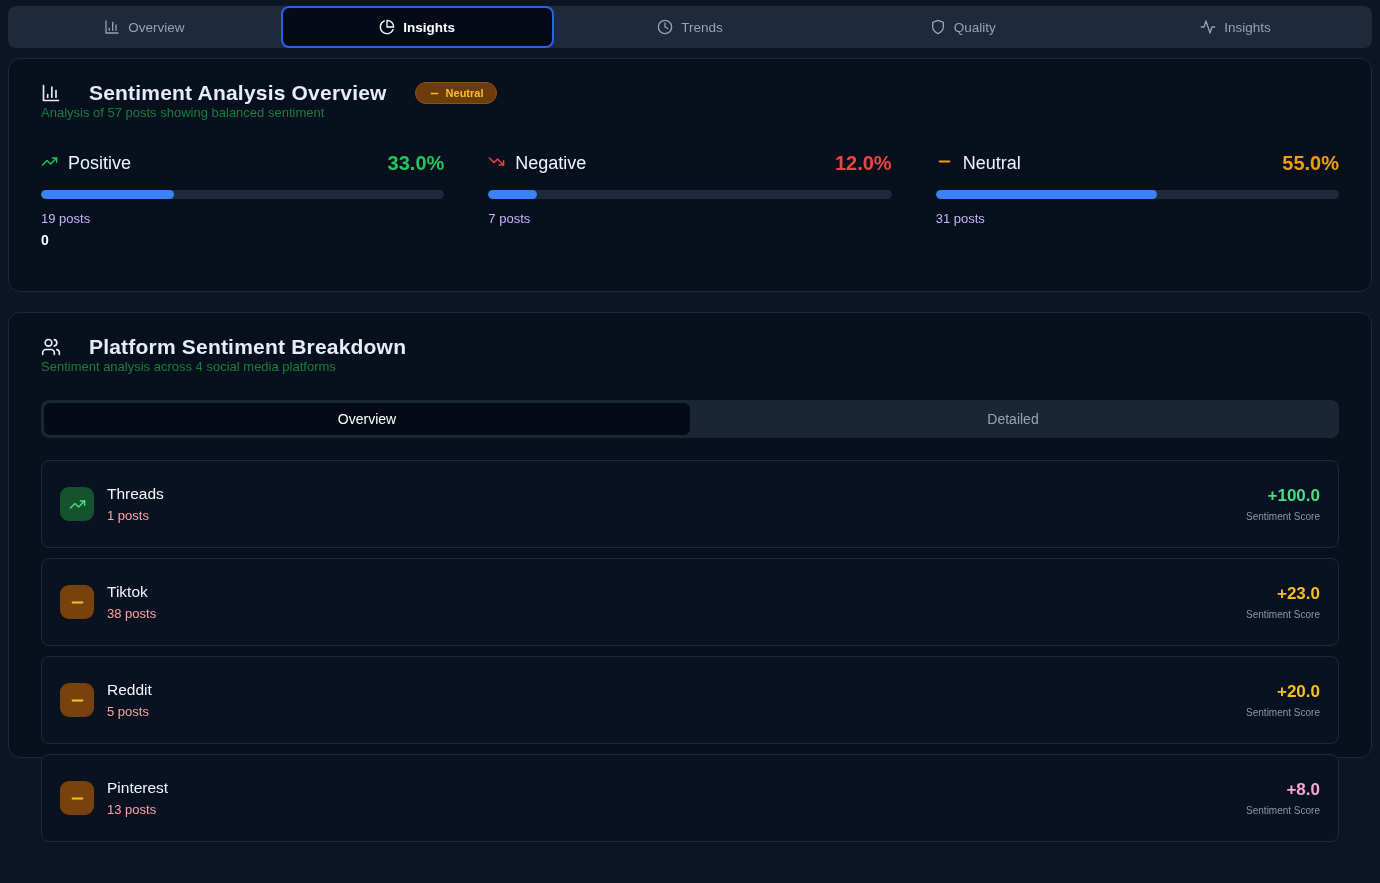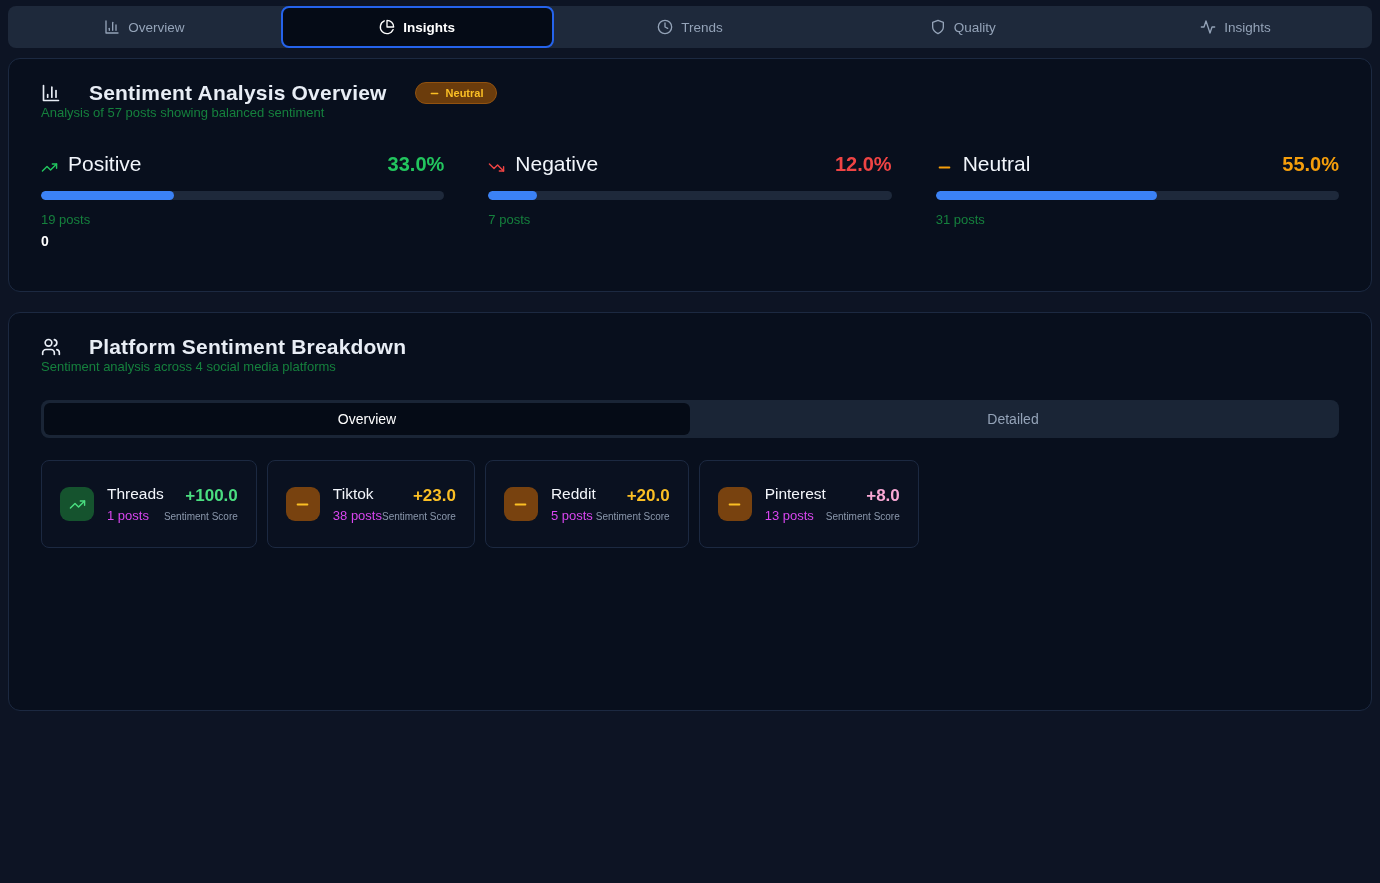--- a/index.html
+++ b/index.html
@@ -40,21 +40,21 @@
   .nav-item .nicon { display: flex; }
 
   
   .card {
     background: #080f1d;
     border: 1px solid #1c2941;
     border-radius: 12px;
     padding: 22px 32px 26px 32px;
   }
   .card1 { margin-top: 10px; height: 234px; }
-  .card2 { margin-top: 20px; height: 399px; }
+  .card2 { margin-top: 20px; height: 446px; }
 
   .card-title-row { display: flex; align-items: center; gap: 28px; }
   .card-title { font-size: 21px; font-weight: 700; letter-spacing: 0.2px; }
   .title-icon { color: #e8edf5; display: flex; }
   .badge {
     display: inline-flex;
     align-items: center;
     gap: 6px;
     border-radius: 999px;
     padding: 4px 13px;
@@ -65,31 +65,31 @@
   .card-subtitle { font-size: 13px; color: #15803d; }
 
   
   .metrics {
     display: grid;
     grid-template-columns: 1fr 1fr 1fr;
     column-gap: 44px;
     margin-top: 32px;
   }
   .metric-head { display: flex; align-items: center; justify-content: space-between; }
-  .metric-label-wrap { display: flex; align-items: flex-end; gap: 10px; font-size: 21px; color: #f1f5fb; }
+  .metric-label-wrap { display: flex; align-items: flex-start; gap: 10px; font-size: 18px; color: #f1f5fb; }
   .metric-pct { font-size: 20px; font-weight: 700; }
   .metric-bar {
     margin-top: 15px;
     height: 9px;
     border-radius: 999px;
     background: #1e293b;
     overflow: hidden;
   }
   .metric-fill { height: 100%; border-radius: 999px; }
-  .metric-posts { margin-top: 12px; font-size: 13px; color: #15803d; }
+  .metric-posts { margin-top: 12px; font-size: 13px; color: #c4b5fd; }
   .metric-extra { margin-top: 6px; font-size: 14px; font-weight: 700; color: #ffffff; min-height: 10px; }
 
   
   .tabbar {
     margin-top: 26px;
     background: #1a2536;
     border-radius: 8px;
     height: 38px;
     padding: 3px;
     display: flex;
@@ -99,39 +99,39 @@
     display: flex;
     align-items: center;
     justify-content: center;
     font-size: 14px;
     color: #94a3b8;
     border-radius: 6px;
     cursor: pointer;
   }
   .tab.active { background: #050b16; color: #ffffff; }
 
-  .platform-list { margin-top: 22px; display: flex; gap: 10px; }
+  .platform-list { margin-top: 22px; display: flex; flex-direction: column; gap: 10px; }
   .platform-row {
     height: 88px;
     border: 1px solid #1c2941;
     border-radius: 8px;
     background: #0a1120;
     display: flex;
     align-items: center;
     padding: 0 18px;
   }
   .platform-icon {
     width: 34px; height: 34px;
     border-radius: 9px;
     display: flex; align-items: center; justify-content: center;
     margin-right: 13px;
   }
   .platform-info { flex: 1; }
   .platform-name { font-size: 15.5px; font-weight: 400; color: #f3f6fb; }
-  .platform-posts { margin-top: 5px; font-size: 13px; color: #d946ef; }
+  .platform-posts { margin-top: 5px; font-size: 13px; color: #fca5a5; }
   .platform-score-wrap { text-align: right; }
   .platform-score { font-size: 17px; font-weight: 700; }
   .platform-score-label { margin-top: 5px; font-size: 10px; color: #8a97ab; }
 </style>
 </head>
 <body>
 
 <div class="nav">
   <div class="nav-item">
     <span class="nicon">

